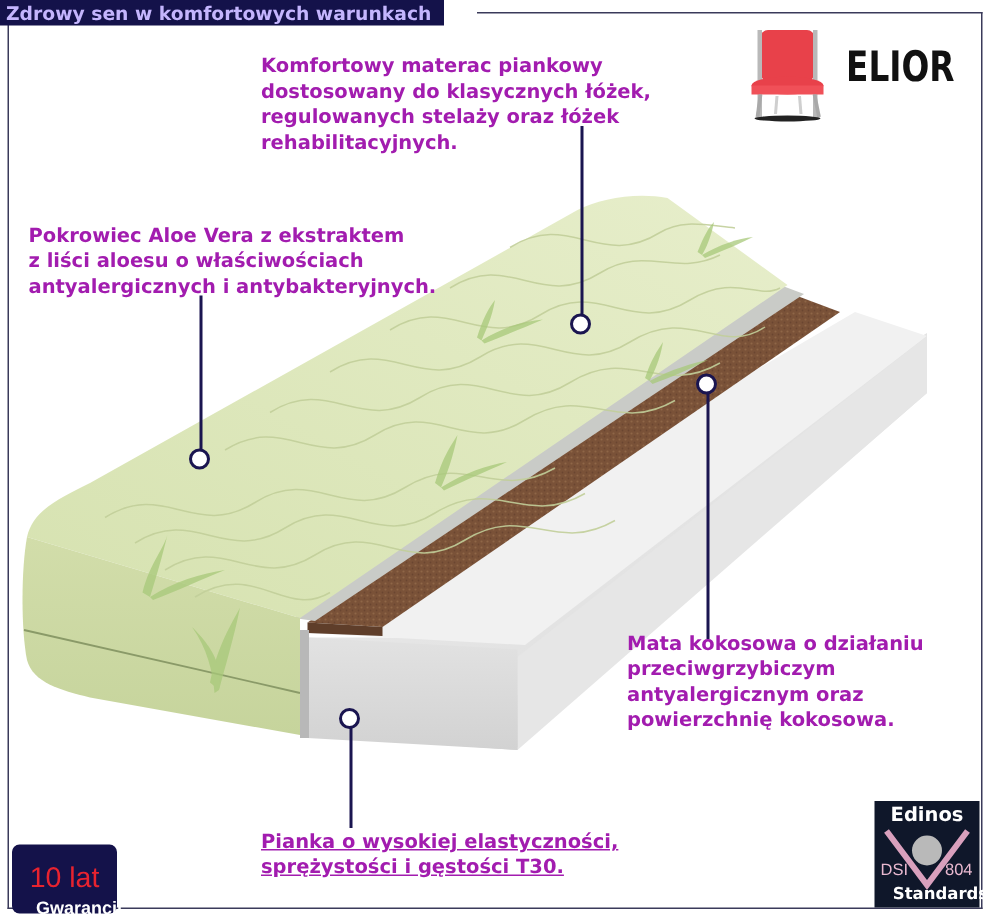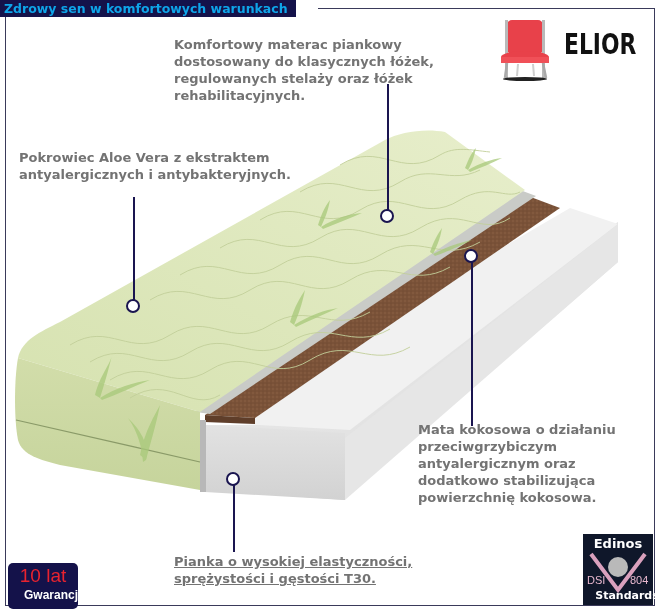--- a/index.html
+++ b/index.html
@@ -1,26 +1,26 @@
 <!DOCTYPE html>
 <html><head>
 <meta charset="utf-8">
 <style>
   html, body { margin: 0; padding: 0; background: #ffffff; }
   body { width: 661px; height: 615px; position: relative; overflow: hidden; font-family: "DejaVu Sans", sans-serif; }
   .frame { position: absolute; left: 5px; top: 8px; width: 650px; height: 598px; border: 1px solid #3a3a5a; border-top: none; box-sizing: border-box; }
   .frame-top-right { position: absolute; left: 318px; top: 8px; width: 337px; height: 1px; background: #3a3a5a; }
-  .title-bar { position: absolute; left: 0; top: 0; height: 17px; padding: 0 8px 0 4px; background: #14124a; color: #0ea5e9; font-weight: bold; font-size: 12.5px; line-height: 17px; white-space: nowrap; }
-  .caption { position: absolute; color: #737373; font-weight: bold; font-size: 13px; line-height: 17px; white-space: nowrap; }
+  .title-bar { position: absolute; left: 0; top: 0; height: 17px; padding: 0 8px 0 4px; background: #14124a; color: #c4b5fd; font-weight: bold; font-size: 12.5px; line-height: 17px; white-space: nowrap; }
+  .caption { position: absolute; color: #a21caf; font-weight: bold; font-size: 13px; line-height: 17px; white-space: nowrap; }
   .leader { position: absolute; width: 1.5px; background: #1a1550; }
   .dot { position: absolute; width: 10px; height: 10px; border-radius: 50%; background: #ffffff; border: 2.5px solid #1a1550; box-sizing: content-box; }
   .logo { position: absolute; left: 490px; top: 10px; width: 160px; height: 72px; }
   .logo-text { position: absolute; left: 564px; top: 28px; font-family: "DejaVu Sans", sans-serif; font-weight: bold; font-size: 28px; letter-spacing: 0px; color: #111111; transform: scaleX(0.78); transform-origin: left center; }
   .warranty { position: absolute; left: 8px; top: 563px; width: 70px; height: 46px; background: #14124a; border-radius: 5px; text-align: center; }
-  .warranty-years { display: block; color: #e8232f; font-family: "Liberation Sans", sans-serif; font-size: 19px; line-height: 22px; margin-top: 2px; }
+  .warranty-years { display: block; color: #e8232f; font-family: "Liberation Sans", sans-serif; font-size: 19px; line-height: 22px; margin-top: 12px; }
   .warranty-label { display: block; color: #ffffff; font-family: "Liberation Sans", sans-serif; font-weight: bold; font-size: 12px; line-height: 16px; padding-left: 16px; }
   .edinos { position: absolute; left: 583px; top: 534px; width: 70px; height: 71px; background: #0f172a; }
   .edinos-name { position: absolute; left: 0; top: 2px; width: 70px; text-align: center; color: #ffffff; font-weight: bold; font-size: 13px; line-height: 16px; font-family: "DejaVu Sans", sans-serif; }
   .edinos-dsi { position: absolute; left: 4px; top: 40px; color: #e8b8cf; font-size: 11px; font-family: "Liberation Sans", sans-serif; }
   .edinos-num { position: absolute; left: 47px; top: 40px; color: #e8b8cf; font-size: 11px; font-family: "Liberation Sans", sans-serif; }
   .edinos-std { position: absolute; left: 0; top: 55px; width: 88px; text-align: center; color: #ffffff; font-weight: bold; font-size: 11px; line-height: 14px; font-family: "DejaVu Sans", sans-serif; }
   svg.mattress { position: absolute; left: 0; top: 0; }
 </style>
 </head>
 <body>
@@ -126,32 +126,32 @@
   <div>Komfortowy materac piankowy</div>
   <div>dostosowany do klasycznych łóżek,</div>
   <div>regulowanych stelaży oraz łóżek</div>
   <div>rehabilitacyjnych.</div>
 </div>
 <div class="leader" style="left:387px; top:84px; height:128px;"></div>
 <div class="dot" style="left:380px; top:209px;"></div>
 
 <div class="caption" style="left:19px; top:149px;">
   <div>Pokrowiec Aloe Vera z ekstraktem</div>
+  <div>z liści aloesu o właściwościach</div>
   <div>antyalergicznych i antybakteryjnych.</div>
 </div>
 <div class="leader" style="left:133px; top:197px; height:105px;"></div>
 <div class="dot" style="left:126px; top:299px;"></div>
 
 <div class="leader" style="left:471px; top:258px; height:168px;"></div>
 <div class="dot" style="left:464px; top:249px;"></div>
 <div class="caption" style="left:418px; top:421px;">
   <div>Mata kokosowa o działaniu</div>
   <div>przeciwgrzybiczym</div>
   <div>antyalergicznym oraz</div>
-  <div>dodatkowo stabilizująca</div>
   <div>powierzchnię kokosowa.</div>
 </div>
 
 <div class="dot" style="left:226px; top:472px;"></div>
 <div class="leader" style="left:233px; top:484px; height:68px;"></div>
 <div class="caption" style="left:174px; top:553px;text-decoration:underline;">
   <div>Pianka o wysokiej elastyczności,</div>
   <div>sprężystości i gęstości T30.</div>
 </div>
 

